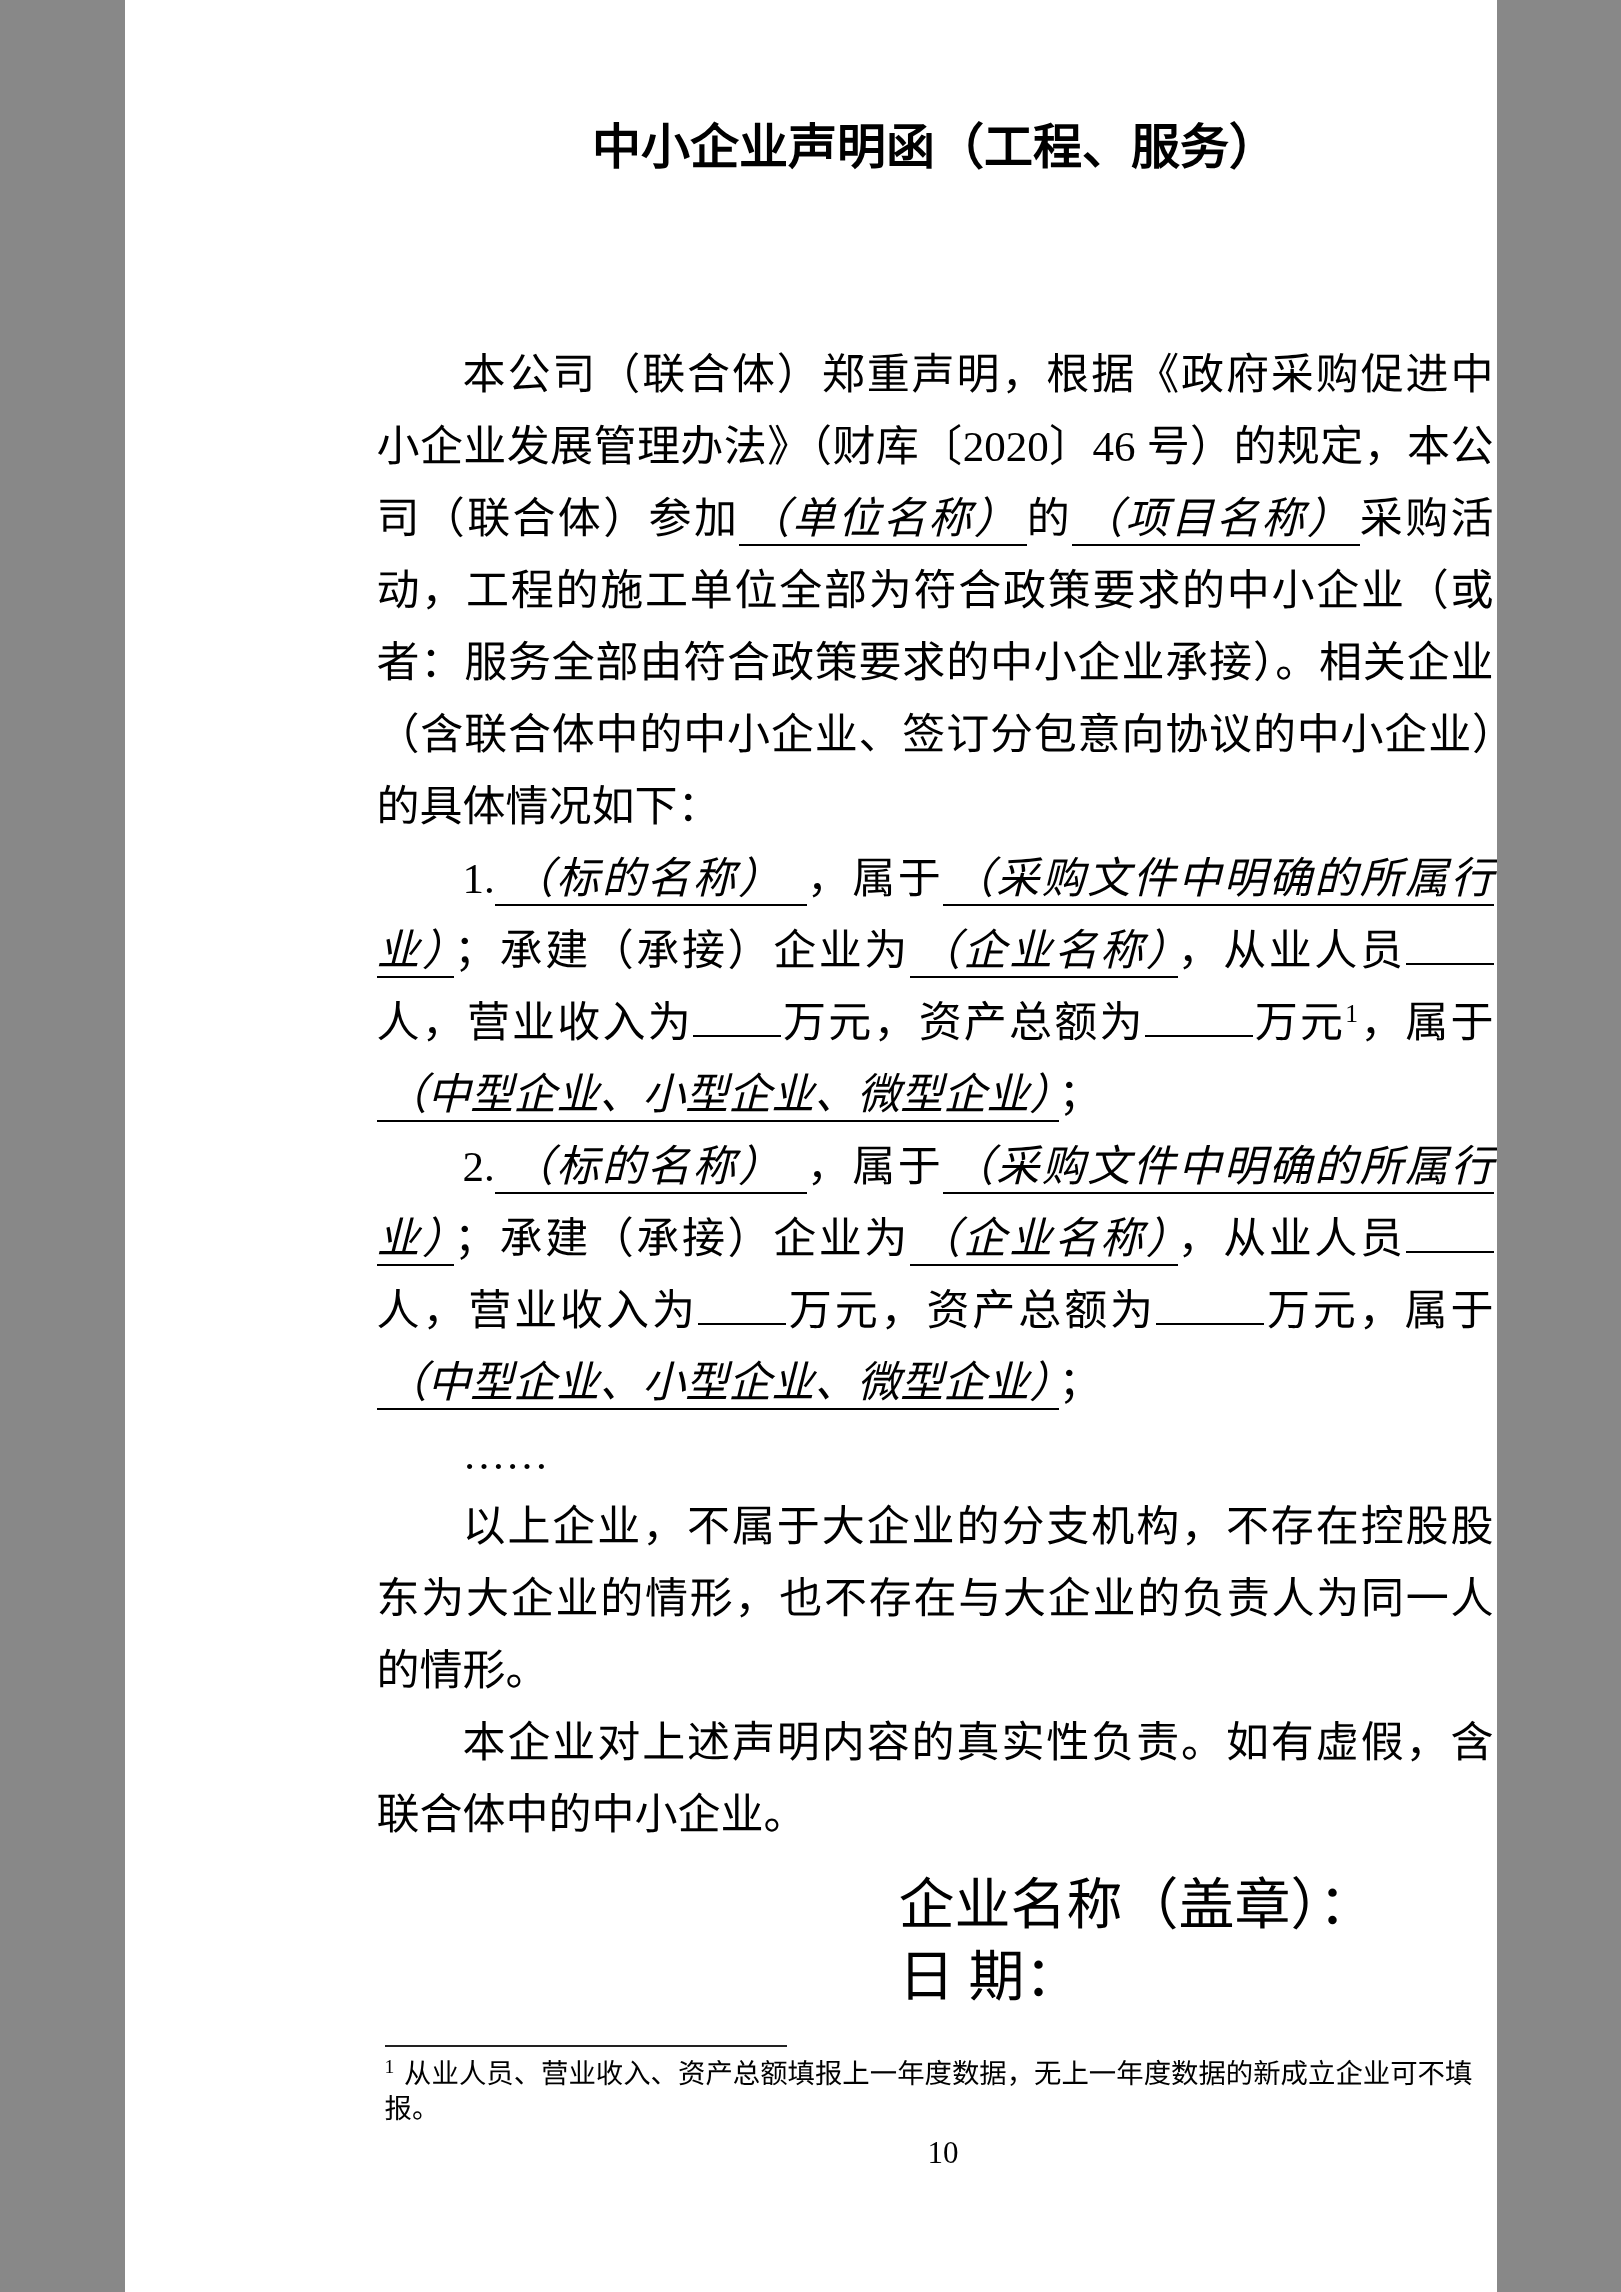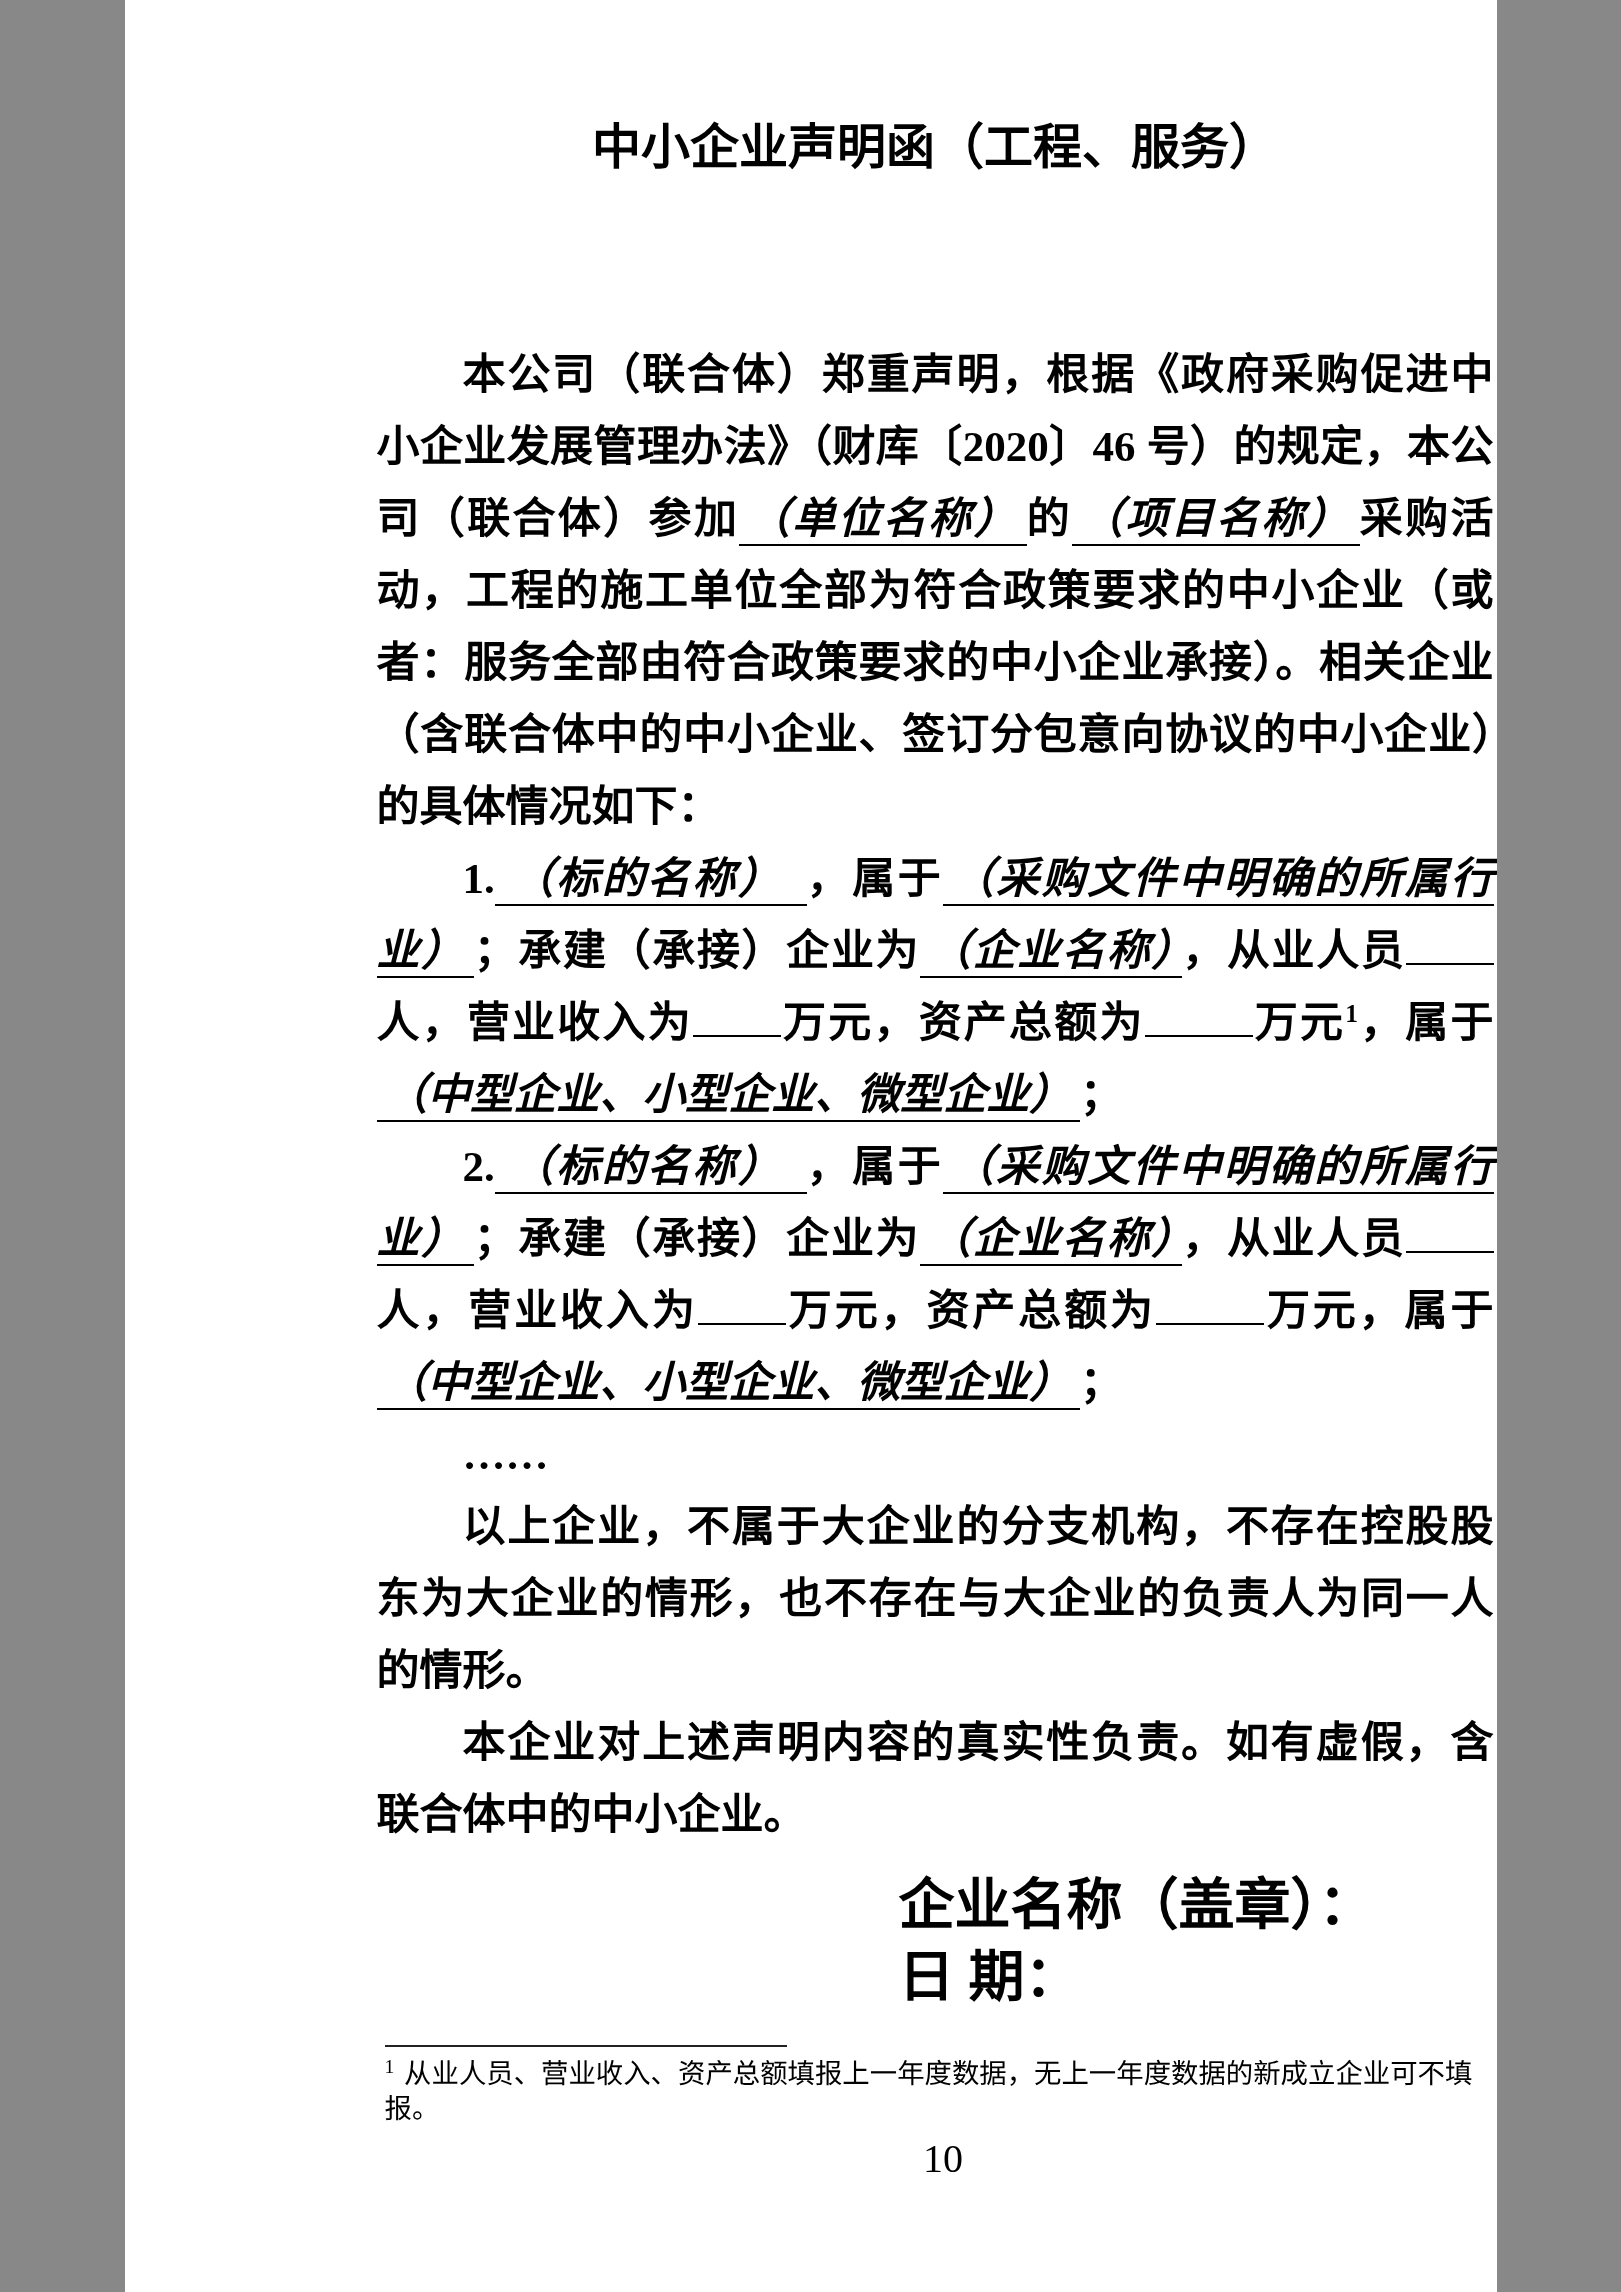--- a/index.html
+++ b/index.html
@@ -20,21 +20,21 @@
     top: 0;
   }
   .doc-title {
     margin-top: 116px;
     font-size: 49px;
     line-height: 63px;
     font-weight: bold;
     text-align: center;
     white-space: nowrap;
   }
-  .body-text { margin-top: 160px; font-weight: bold; }
+  .body-text { margin-top: 160px; }
   .para {
     margin: 0;
     font-size: 43px;
     line-height: 72px;
     text-align: justify;
     text-justify: inter-ideograph;
     text-indent: 86px;
   }
   .ph {
     font-style: italic;
@@ -79,21 +79,21 @@
   }
   .footnote-line .fn-ref {
     font-size: 19.6px;
     vertical-align: super;
     line-height: 0;
     margin-right: 9.8px;
   }
   .page-number {
     margin-top: 7.8px;
     text-align: center;
-    font-size: 40px;
+    font-size: 31px;
     font-family: "Liberation Serif", "DejaVu Serif", serif;
   }
 </style>
 </head>
 <body>
 
 <div class="page">
   <div class="content">
 
     <div class="doc-title">中小企业声明函（工程、服务）</div>

